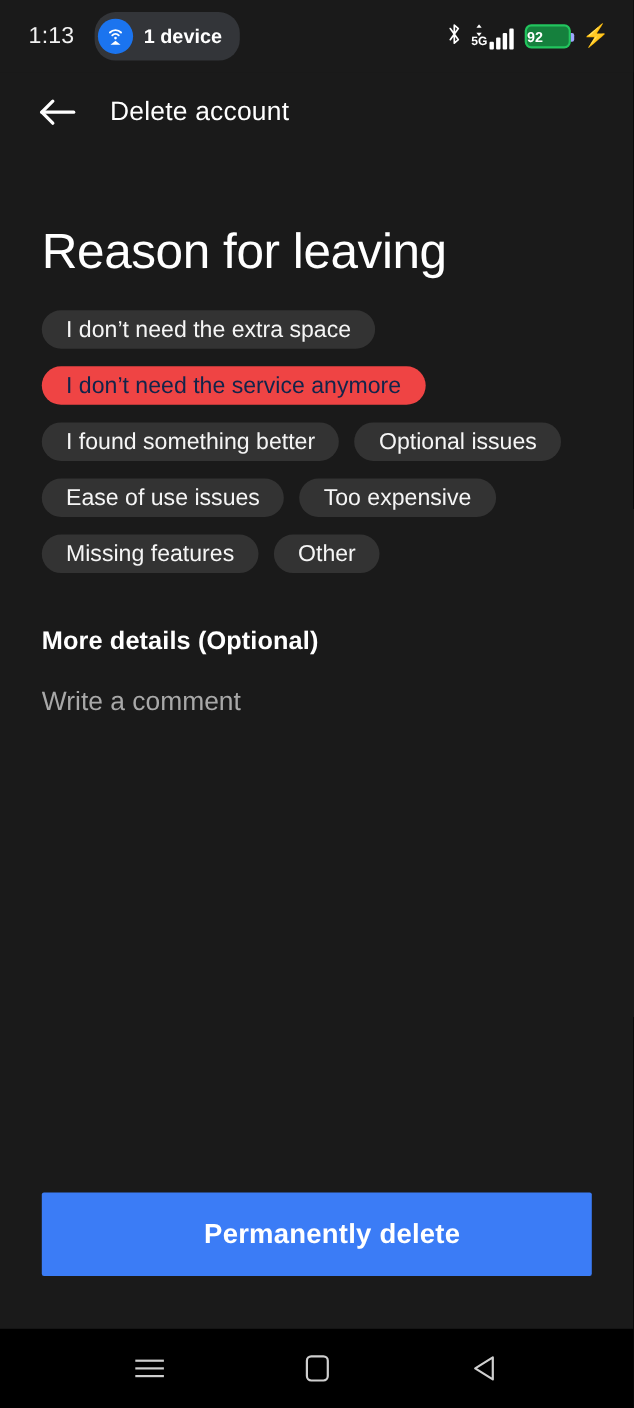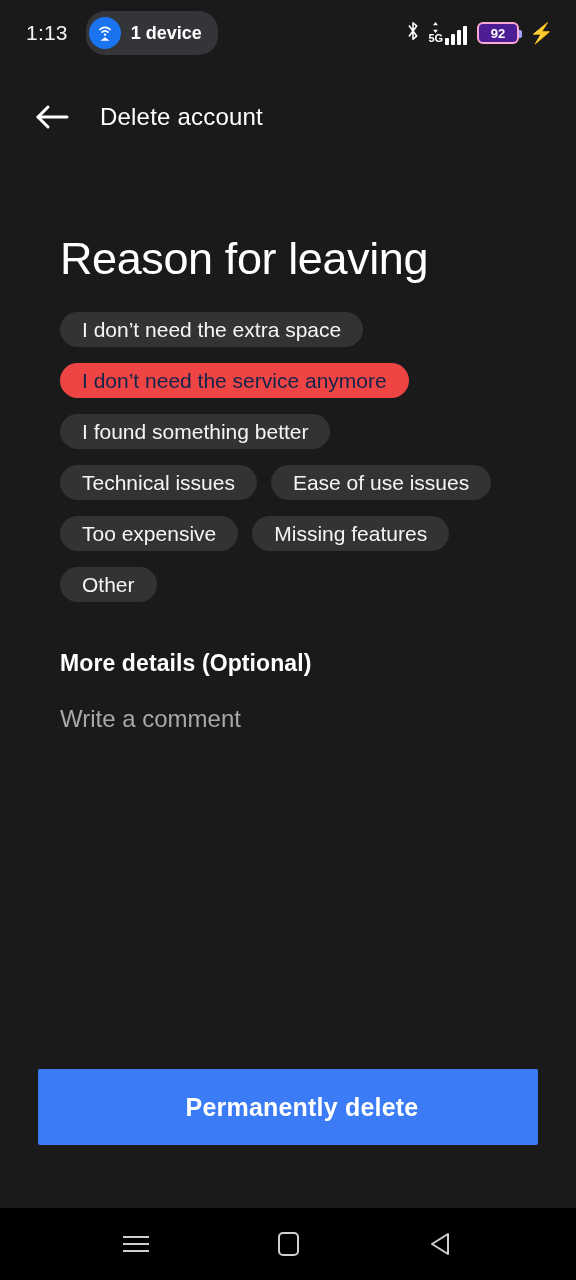--- a/index.html
+++ b/index.html
@@ -6,21 +6,21 @@
   html, body {
     width:576px; height:1280px;
     background:#000;
     font-family:"Liberation Sans", sans-serif;
     overflow:hidden;
   }
   .phone {
     position:relative;
     width:576px; height:1280px;
     background:#1a1a1a;
-    display:flex; flex-direction:column;gap:15px;
+    display:flex; flex-direction:column;
   }
 
   
   .statusbar {
     height:66px; flex:0 0 66px;
     display:flex; align-items:center;
     padding:0 22px 0 26px;
     background:#1a1a1a;
   }
   .sb-clock {
@@ -59,24 +59,24 @@
   }
   .bars { display:flex; align-items:flex-end; gap:2px; height:19px; }
   .bars i { display:block; width:4px; background:#fff; border-radius:1px; }
   .bars i:nth-child(1){height:7px;}
   .bars i:nth-child(2){height:11px;}
   .bars i:nth-child(3){height:15px;}
   .bars i:nth-child(4){height:19px;}
   .battery {
     position:relative;
     width:42px; height:22px;
-    border:2px solid #f9a8d4;
+    border:2px solid #22c55e;
     border-radius:6px;
-    display:flex; align-items:center; justify-content:center;
-    background:#4c1d95;
+    display:flex; align-items:center; 
+    background:#15803d;
     margin-left:3px;
   }
   .battery::after {
     content:""; position:absolute; right:-5px; top:6px;
     width:3px; height:8px; background:#9fa6ff; border-radius:0 2px 2px 0;
   }
   .battery span { color:#fff; font-size:13px; font-weight:bold; line-height:1; }
   .bolt { color:#6c63ff; font-size:20px; line-height:1; margin-left:3px; }
 
   
@@ -92,21 +92,21 @@
   }
   .appbar-title {
     margin-left:24px;
     color:#fff; font-size:24px; font-weight:400;
     letter-spacing:.2px;
   }
 
   
   .content {
     flex:1 1 auto;
-    padding:0 60px;
+    padding:0 38px;
     display:flex; flex-direction:column;
     min-height:0;
   }
   .page-title {
     margin-top:66px;
     color:#fff;
     font-size:45px; font-weight:400;
     letter-spacing:-0.4px;
     line-height:1.1;
   }
@@ -262,21 +262,21 @@
     <span class="appbar-title">Delete account</span>
   </div>
 
   <div class="content">
     <h1 class="page-title">Reason for leaving</h1>
 
     <div class="chips">
       <button class="chip">I don’t need the extra space</button>
       <button class="chip selected">I don’t need the service anymore</button>
       <button class="chip">I found something better</button>
-      <button class="chip">Technical issues</button>
+      <button class="chip">Optional issues</button>
       <button class="chip">Ease of use issues</button>
       <button class="chip">Too expensive</button>
       <button class="chip">Missing features</button>
       <button class="chip">Other</button>
     </div>
 
     <div class="section-label">More details (Optional)</div>
 
     <div class="comment-area">
       <textarea class="comment-input" placeholder="Write a comment" style=""></textarea>

